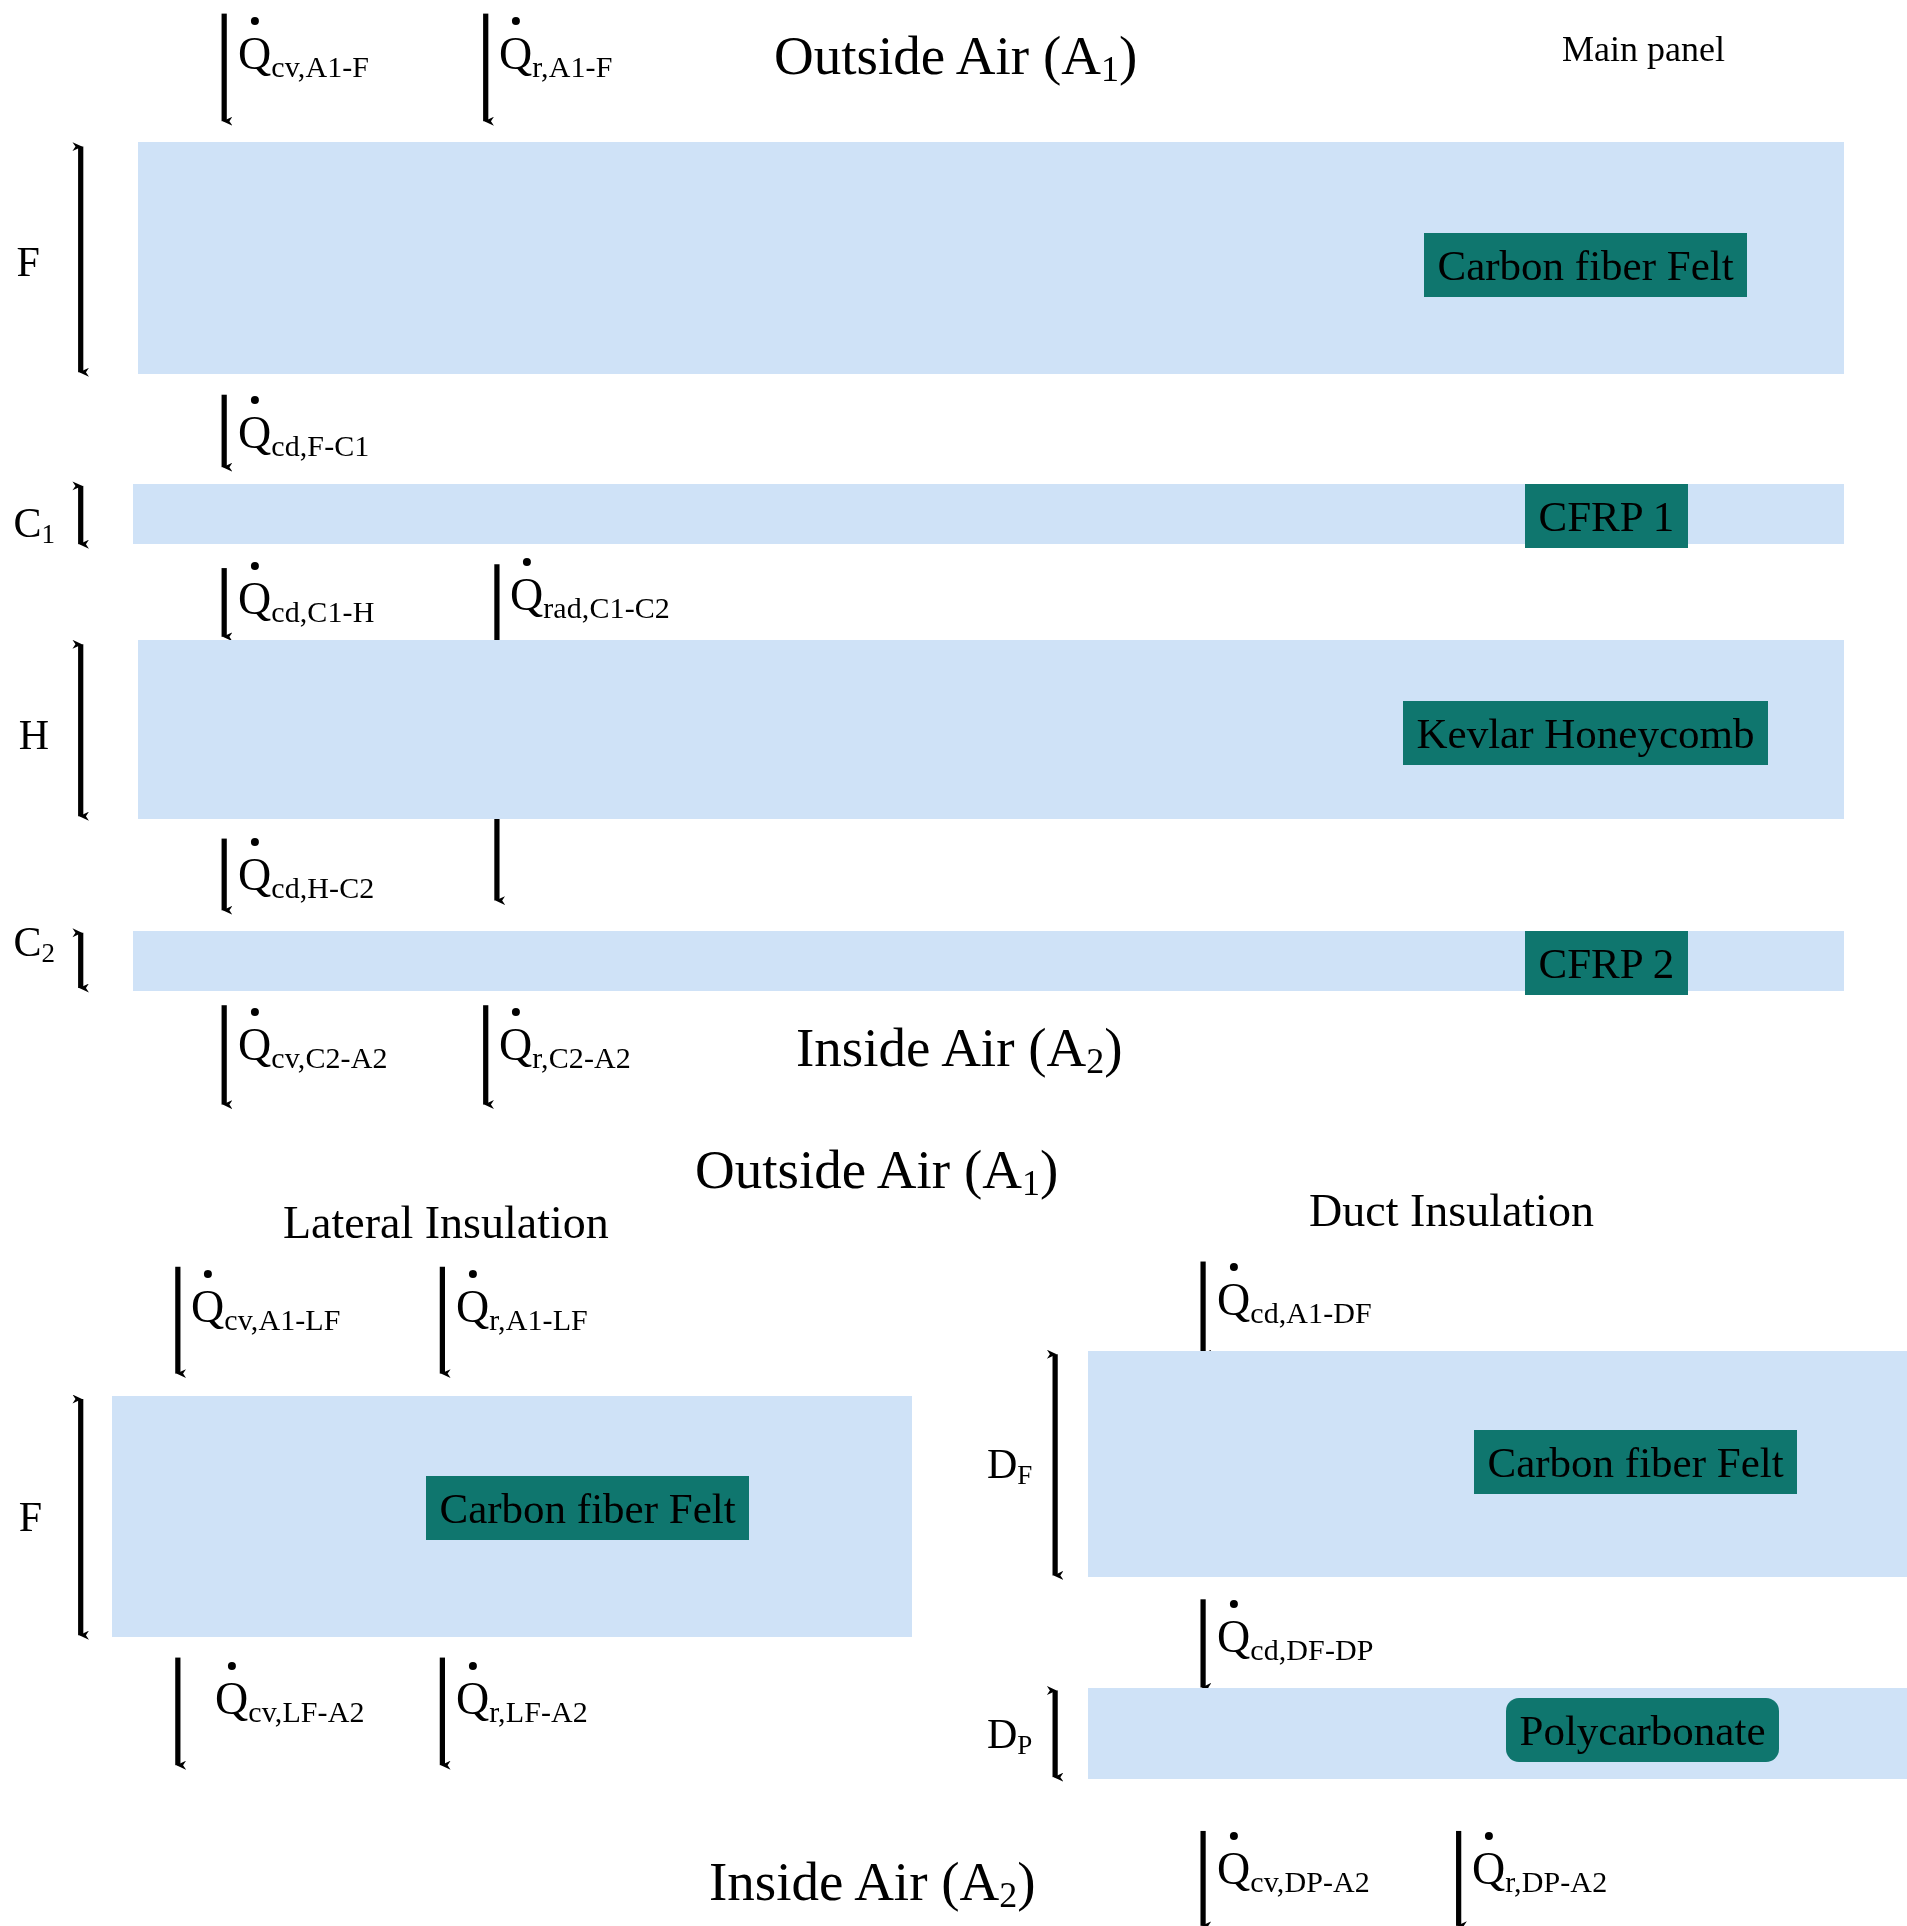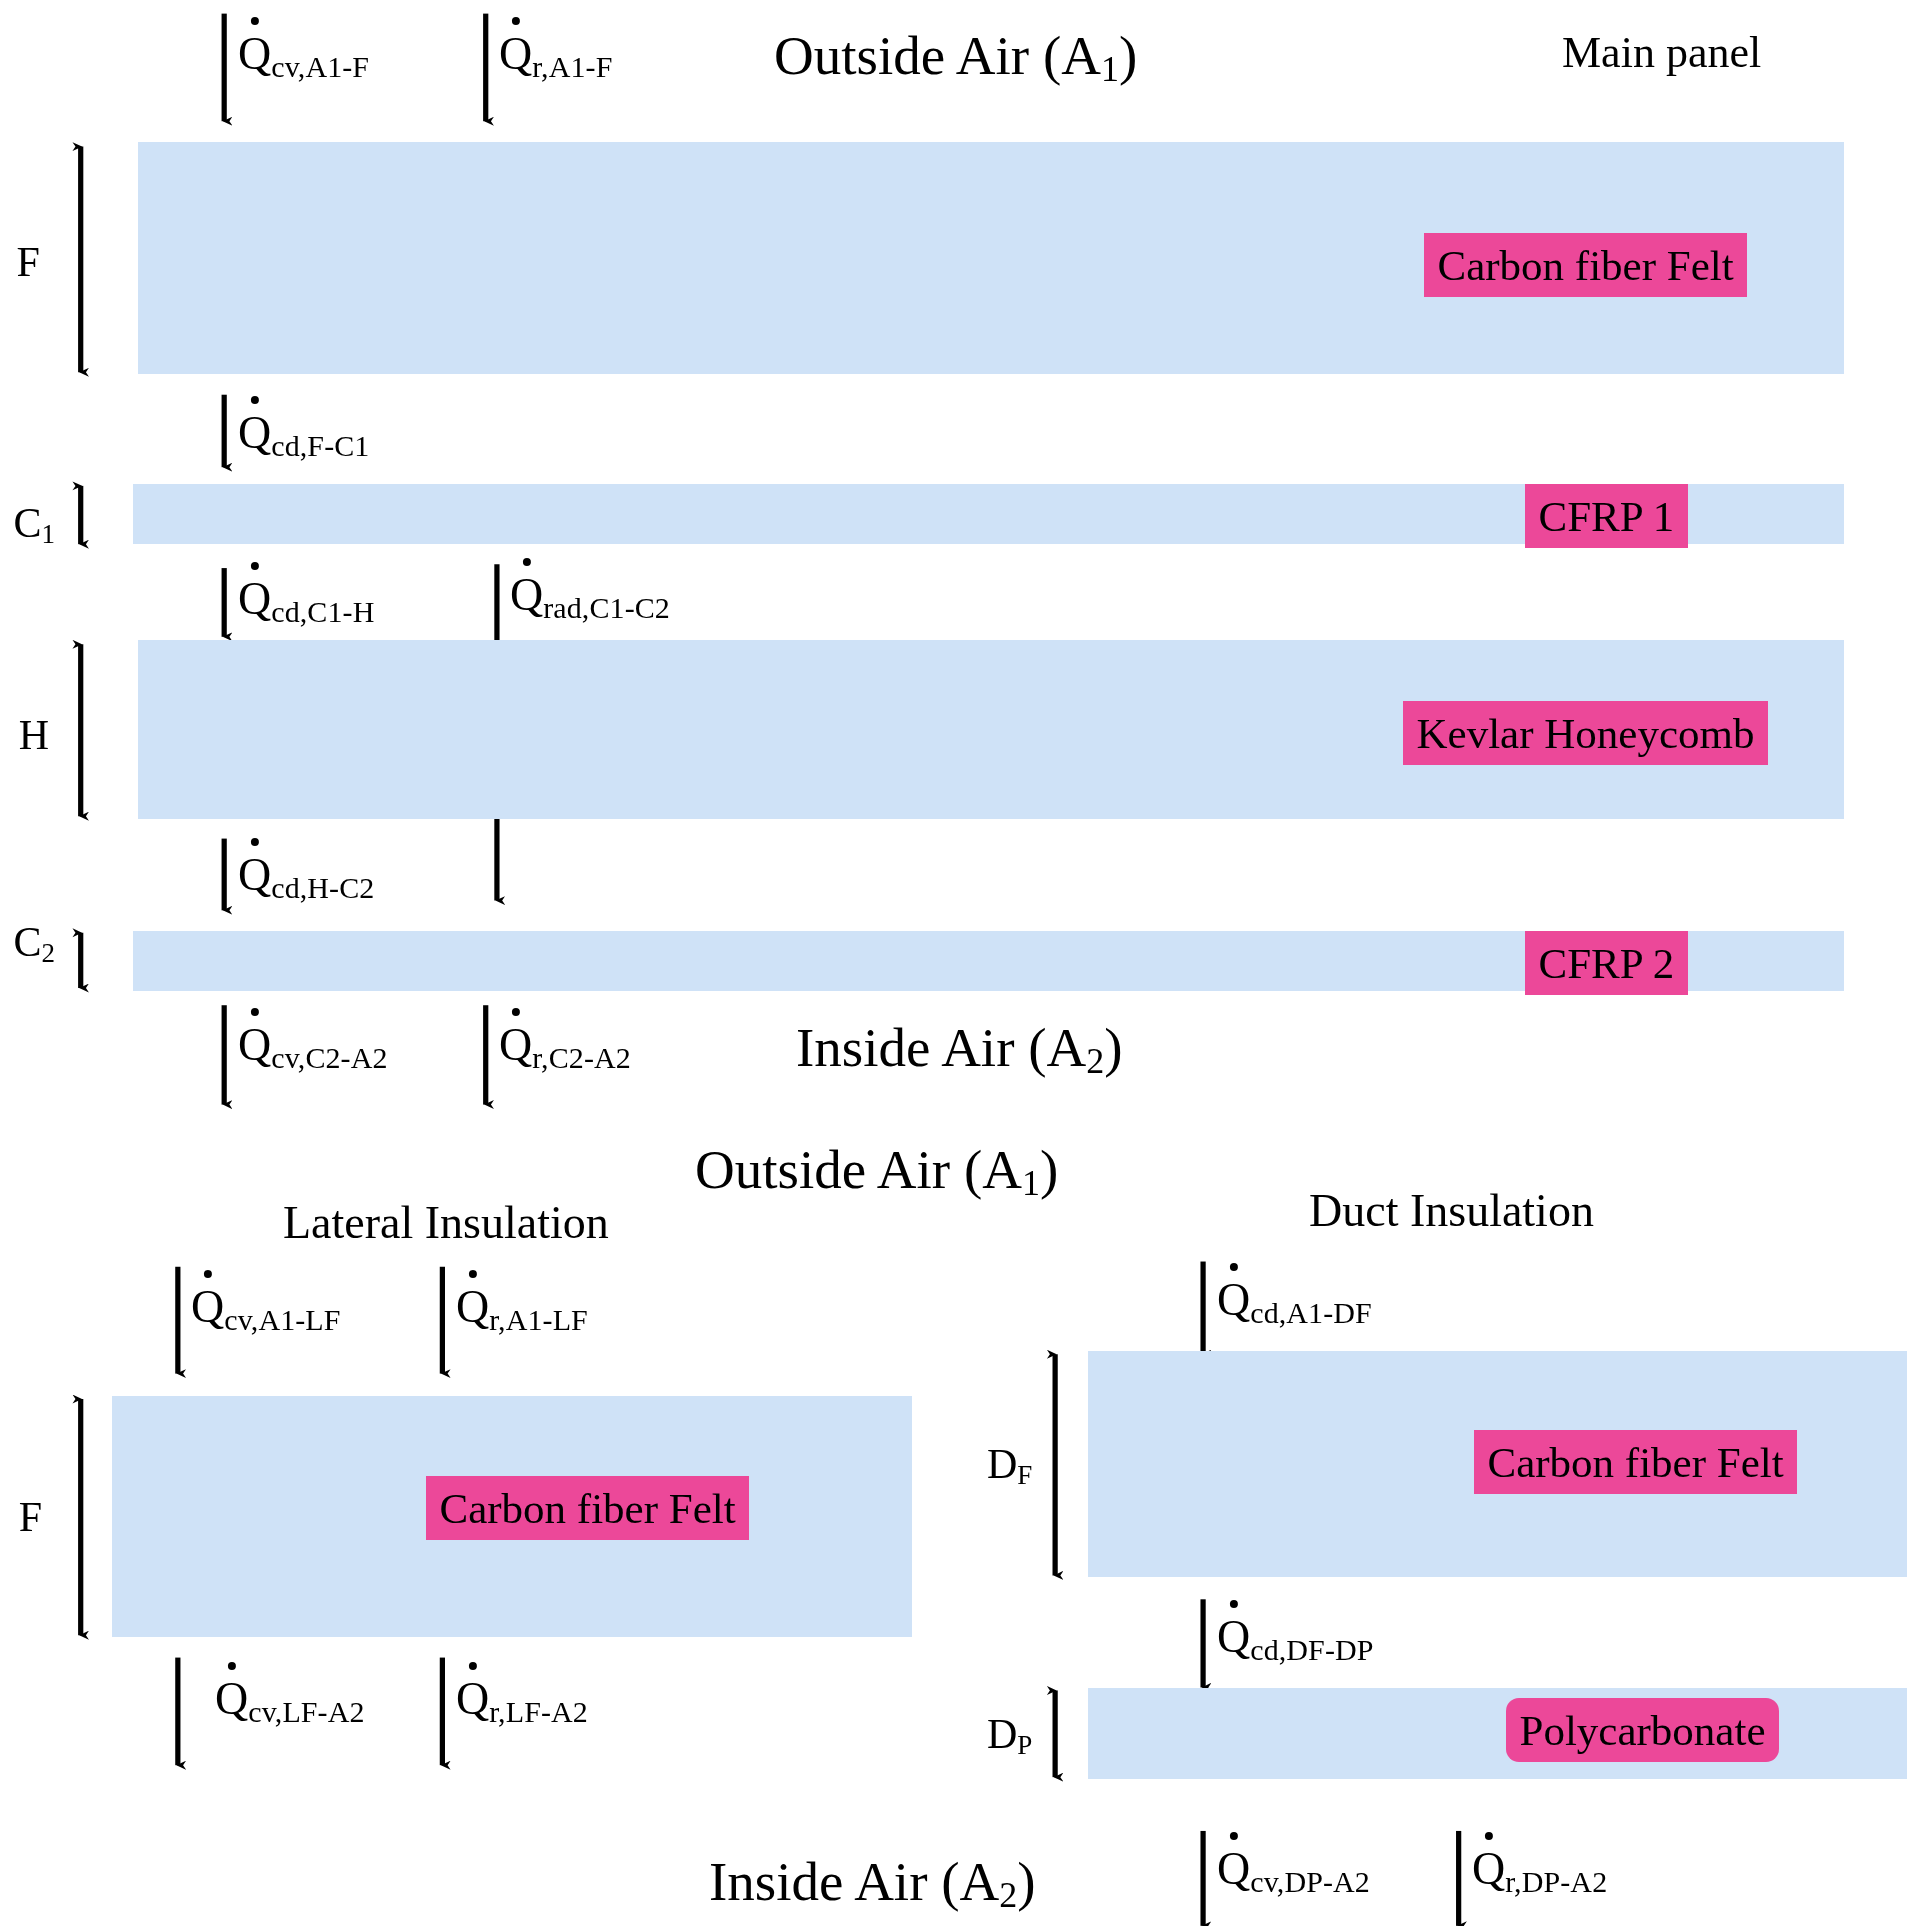--- a/index.html
+++ b/index.html
@@ -8,22 +8,22 @@
     font-family:"Liberation Serif","DejaVu Serif",serif;
     color:#000;
   }
 
   
   .slab{position:absolute;background:#cfe2f7;}
 
   
   .air-label{position:absolute;font-size:55px;white-space:nowrap;line-height:1;}
   .sec-label{position:absolute;font-size:46px;white-space:nowrap;line-height:1;}
-  .panel-label{position:absolute;font-size:44px;white-space:nowrap;line-height:1;}
-  .mat-label{position:absolute;background:#ec4899;font-size:43px;white-space:nowrap;
+  .panel-label{position:absolute;font-size:36px;white-space:nowrap;line-height:1;}
+  .mat-label{position:absolute;background:#0f766e;font-size:43px;white-space:nowrap;
              line-height:1;padding:10.5px 13.5px;}
   .dim-label{position:absolute;font-size:42px;white-space:nowrap;line-height:1;}
   .dim-label .sub{font-size:27px;vertical-align:-0.22em;}
   .air-label .sub{font-size:36px;vertical-align:-0.2em;}
 
   
   .flux{position:absolute;white-space:nowrap;line-height:1;font-size:46px;font-family:Liberation Serif, serif;}
   .flux .q{position:relative;display:inline-block;}
   .flux .q .dot{
     position:absolute;left:50%;top:-0.30em;width:8.2px;height:8.2px;

